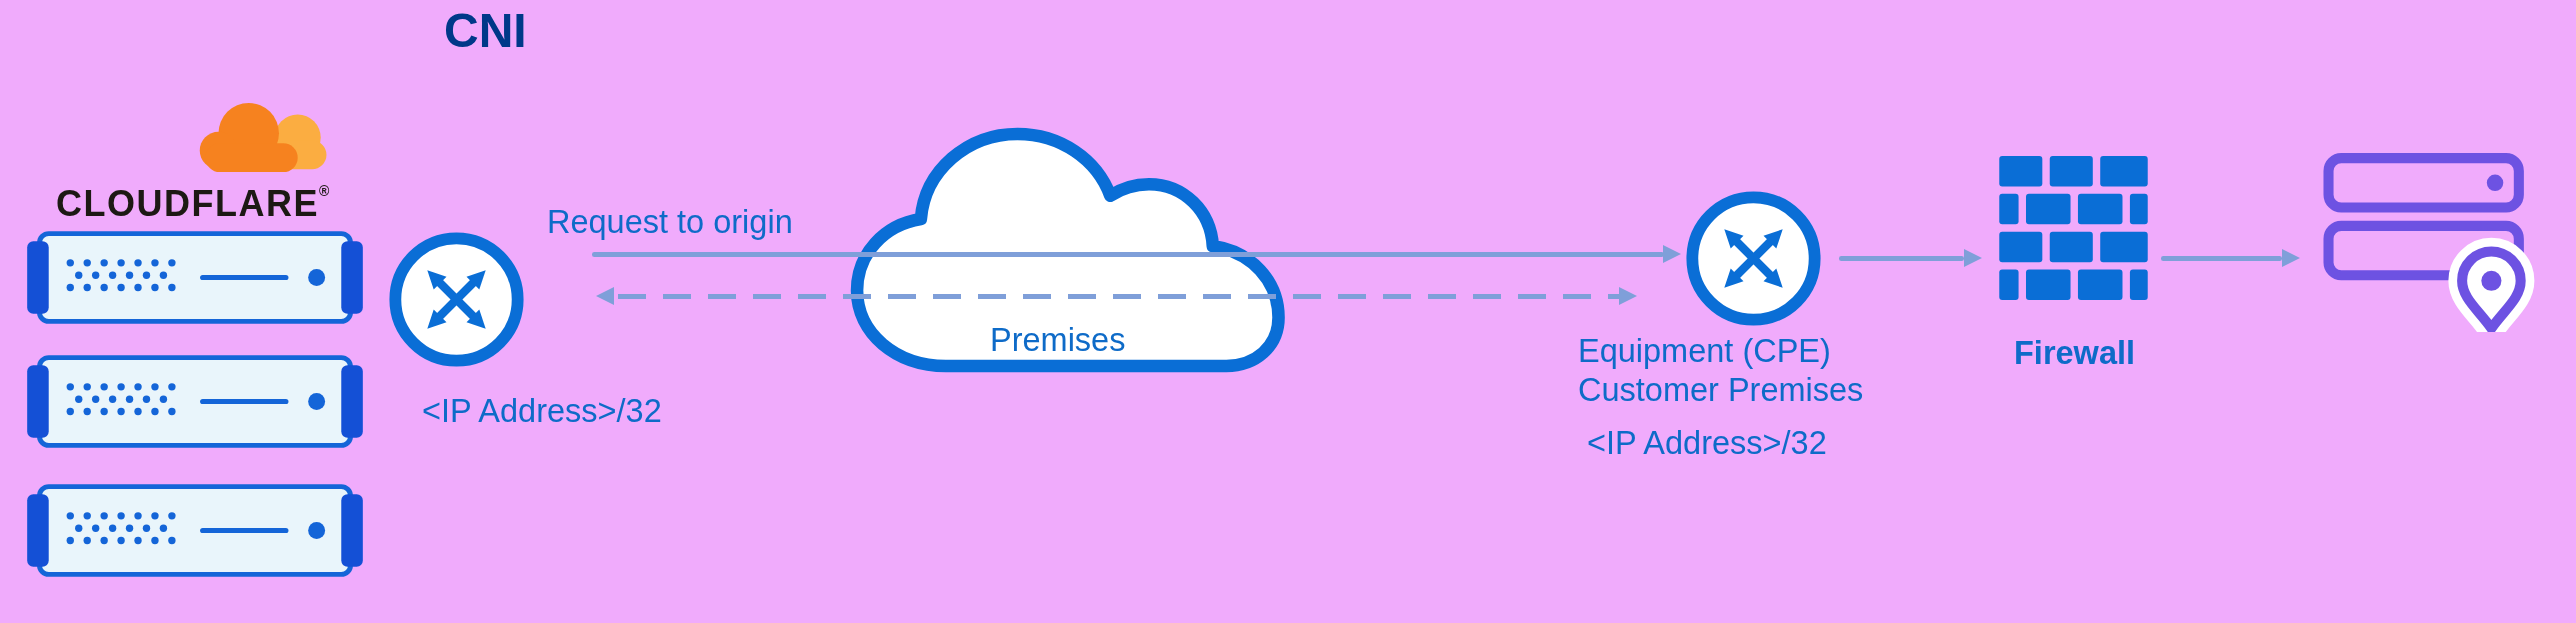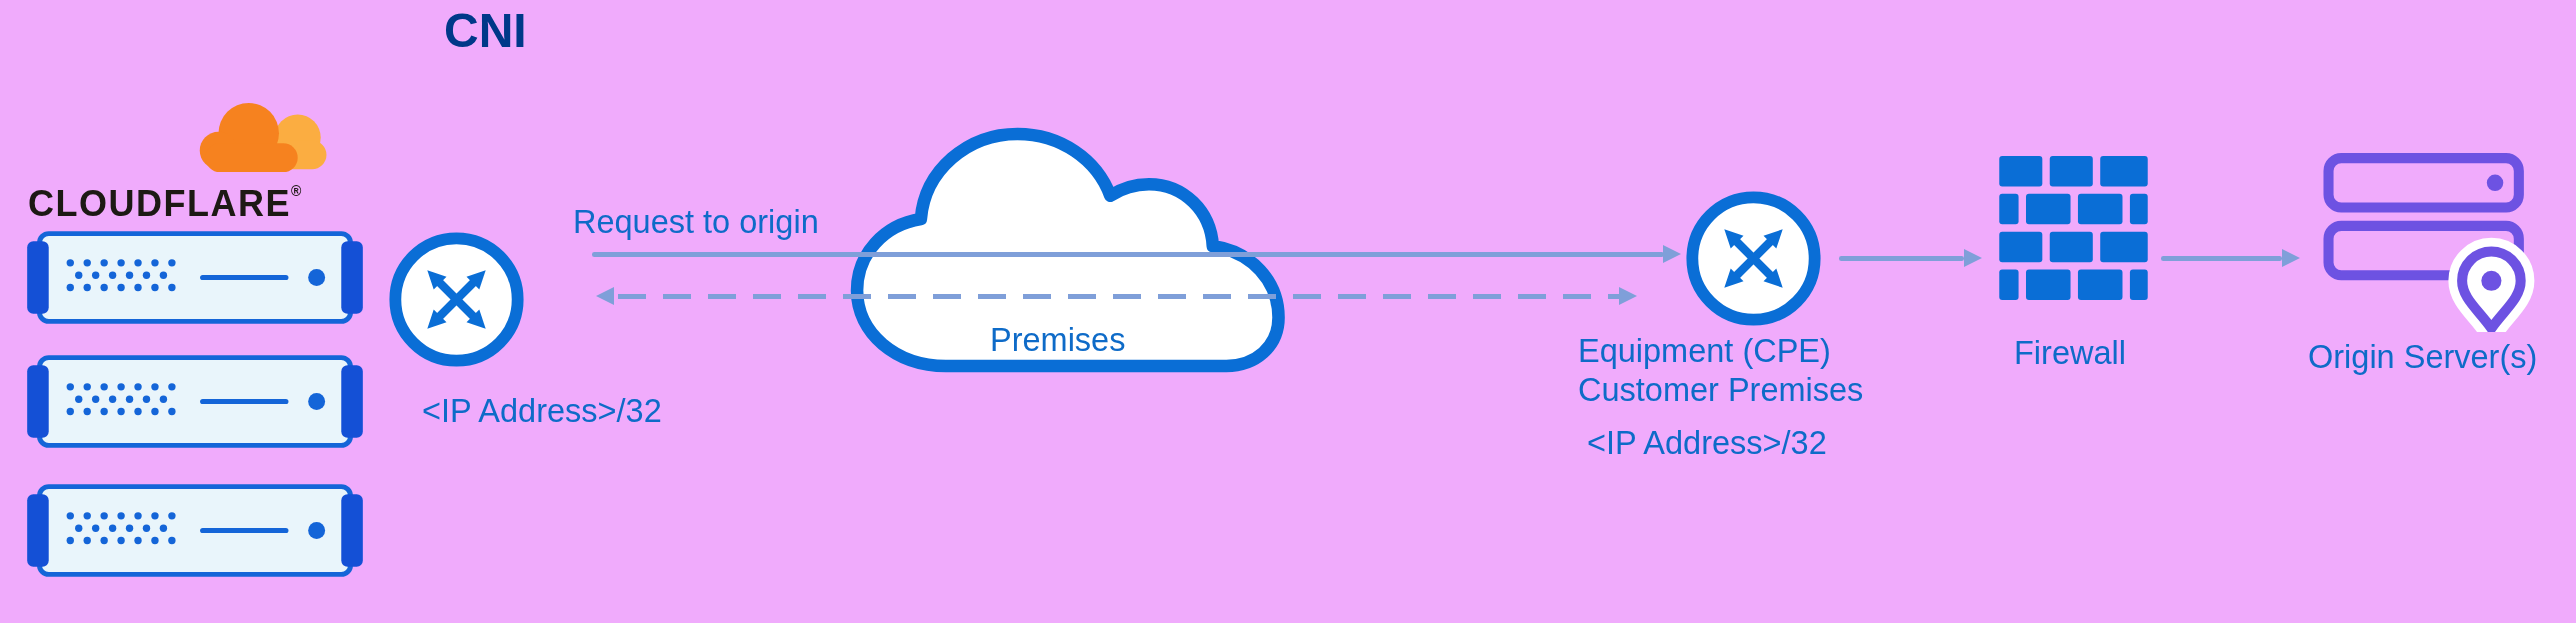--- a/index.html
+++ b/index.html
@@ -93,21 +93,21 @@
 
   <div class="title" style="left:444px;top:3.1px;">CNI</div>
 
   <svg class="abs" style="left:194px;top:94px;" width="144" height="90" viewBox="0 0 100 62">
     <circle class="logo-light" cx="72" cy="30" r="16"></circle>
     <rect class="logo-light" x="56" y="32" width="36" height="20" rx="10"></rect>
     <circle class="logo-dark" cx="38" cy="27" r="21"></circle>
     <circle class="logo-dark" cx="17" cy="39" r="13"></circle>
     <rect class="logo-dark" x="8" y="34" width="64" height="20" rx="10"></rect>
   </svg>
-  <div class="wordmark" style="left:28px;top:183px;">
+  <div class="wordmark" style="left:56px;top:183px;">
     <span>CLOUDFLARE</span><span class="tm">®</span>
   </div>
 
   <div>
     <svg class="abs" style="left:23px;top:229px;" width="344" height="97" viewBox="0 0 222 63">
         <use href="#rack-sym"></use>
       </svg>
     <svg class="abs" style="left:23px;top:353px;" width="344" height="97" viewBox="0 0 222 63">
         <use href="#rack-sym"></use>
       </svg>
@@ -118,21 +118,21 @@
 
   <svg class="abs" style="left:387px;top:230px;" width="139" height="139" viewBox="0 0 100 100">
       <use href="#router-sym"></use>
     </svg>
   <div class="label" style="left:422px;top:392px;">&lt;IP Address&gt;/32</div>
 
   <svg class="abs" style="left:830px;top:103px;" width="464" height="290" viewBox="0 0 240 150">
     <path class="cloud-path" d="M 60 136 C 34 136, 14 119, 14 97 C 14 78, 28 63, 47 60 C 49 35, 71 16, 97 16 C 119 16, 138 29, 145 48 C 151 44, 158 42, 165 42 C 183 42, 197 56, 198 74 C 218 77, 232 92, 232 111 C 232 126, 220 136, 205 136 Z"></path>
   </svg>
 
-  <div class="label" style="left:573px;top:203px;">Request to origin</div>
+  <div class="label" style="left:547px;top:203px;">Request to origin</div>
   <div class="arrow-line" style="left:592px;top:252px;width:1072px;"></div>
   <div class="head-right" style="left:1663px;top:245px;"></div>
 
   <div class="head-left" style="left:596px;top:287px;"></div>
   <div class="dashed-line" style="left:618px;top:294px;width:1001px;"></div>
   <div class="head-right" style="left:1619px;top:287px;"></div>
 
   <div class="label" style="left:990px;top:321px;">Premises</div>
 
   <svg class="abs" style="left:1684px;top:189px;" width="139" height="139" viewBox="0 0 100 100">
@@ -156,29 +156,28 @@
       <rect class="brick" x="53" y="25.5" width="30" height="20.5" rx="2"></rect>
       <rect class="brick" x="88" y="25.5" width="12" height="20.5" rx="2"></rect>
     <rect class="brick" x="0" y="51" width="29" height="20.5" rx="2"></rect>
       <rect class="brick" x="34" y="51" width="29" height="20.5" rx="2"></rect>
       <rect class="brick" x="68" y="51" width="32" height="20.5" rx="2"></rect>
     <rect class="brick" x="0" y="76.5" width="13" height="20.5" rx="2"></rect>
       <rect class="brick" x="18" y="76.5" width="30" height="20.5" rx="2"></rect>
       <rect class="brick" x="53" y="76.5" width="30" height="20.5" rx="2"></rect>
       <rect class="brick" x="88" y="76.5" width="12" height="20.5" rx="2"></rect>
   </svg>
-  <div class="label" style="left:2014px;top:334px;">Firewall</div>
+  <div class="label" style="left:2014px;top:334px;font-weight:bold;">Firewall</div>
 
   <div class="arrow-line" style="left:2161px;top:256px;width:121px;"></div>
   <div class="head-right" style="left:2282px;top:249px;"></div>
 
   <svg class="abs" style="left:2321px;top:149px;" width="220" height="183" viewBox="0 0 120 100">
     <rect class="origin-stroke" x="4" y="5" width="104" height="27" rx="7"></rect>
     <circle class="origin-fill" cx="95" cy="18.5" r="4.5"></circle>
     <rect class="origin-stroke" x="4" y="42" width="104" height="27" rx="7"></rect>
     <path class="pin-casing" d="M93,98 C86,88 77,81.5 77,72 C77,63.2 84.2,56 93,56 C101.8,56 109,63.2 109,72 C109,81.5 100,88 93,98 Z"></path>
     <path class="pin" d="M93,98 C86,88 77,81.5 77,72 C77,63.2 84.2,56 93,56 C101.8,56 109,63.2 109,72 C109,81.5 100,88 93,98 Z"></path>
     <circle class="origin-fill" cx="93" cy="72" r="5.5"></circle>
   </svg>
-  <div class="label" style="left:2308px;top:338px;">Origin Server(s)</div>
 
 </div>
 
 
 </body></html>

